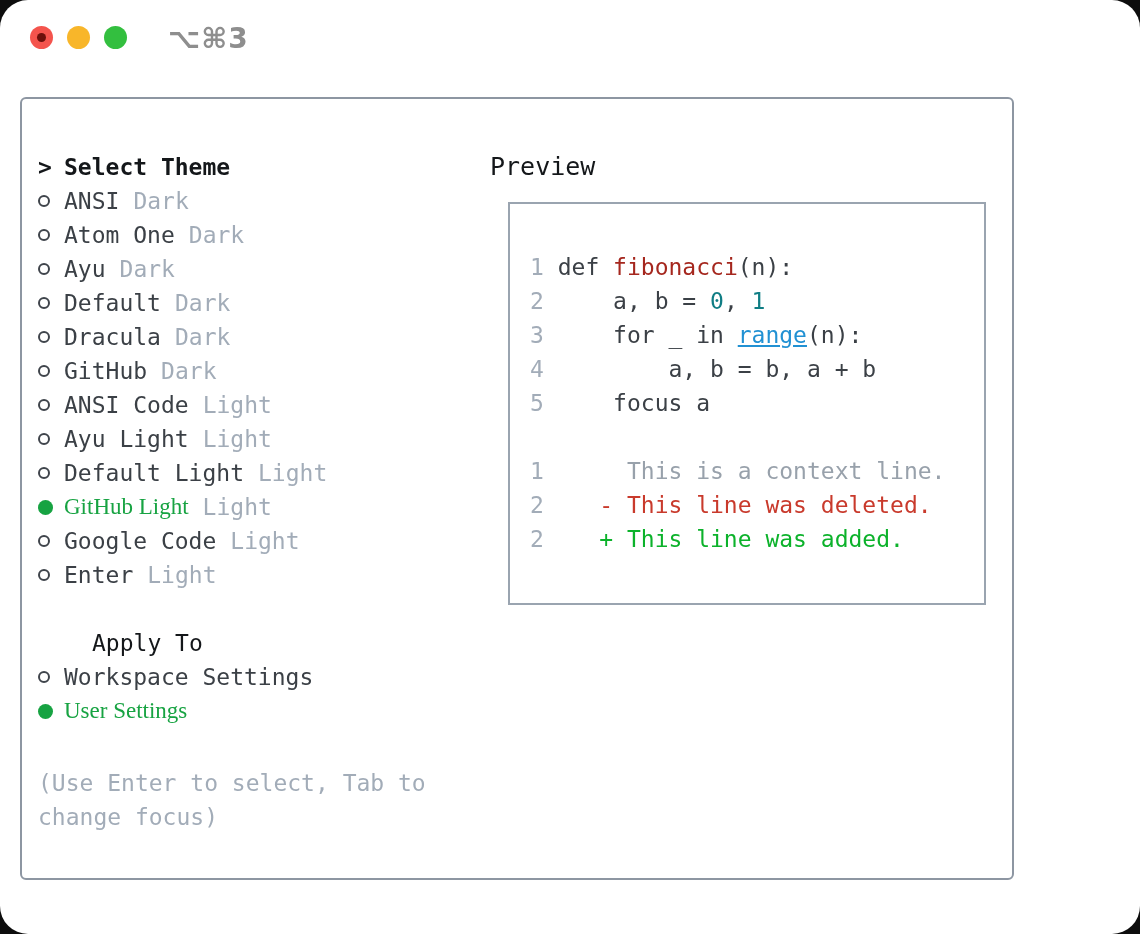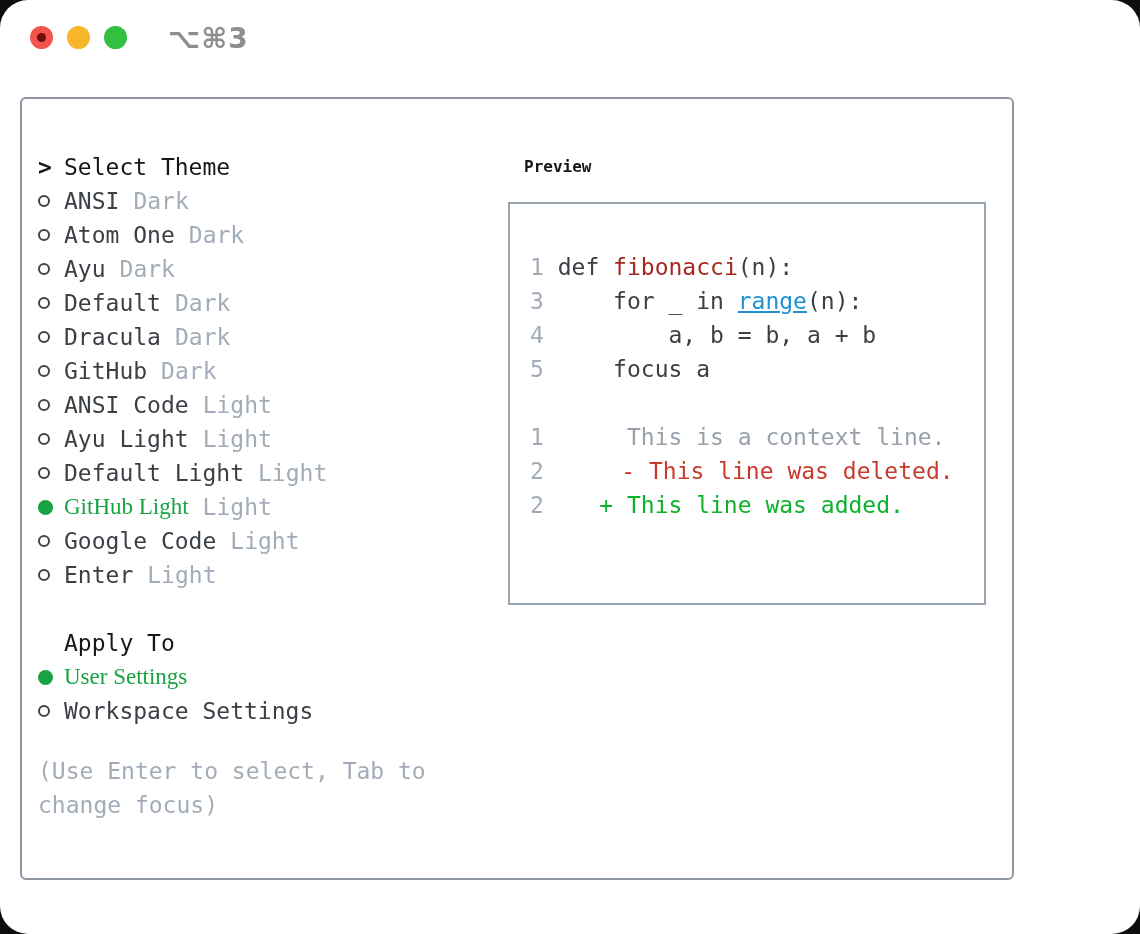--- a/index.html
+++ b/index.html
@@ -27,44 +27,44 @@
   .panel { position:absolute; left:20px; top:97px; width:994px; height:783px;
            border:2px solid var(--panel-border); border-radius:6px; background:var(--window-bg,#fff); }
 
   .left-col { position:absolute; left:16px; top:51px; }
   .row { display:flex; align-items:center; height:34px; font-size:23px; white-space:pre;
          color:var(--text-dark); }
   .marker { width:26px; flex:none; display:flex; align-items:center; }
   .caret { font-weight:bold; color:var(--heading-black); }
   .ring { width:12px; height:12px; border:2px solid var(--ring-gray); border-radius:50%; }
   .dot  { width:15px; height:15px; border-radius:50%; background:var(--accent-green); }
-  .row .title { font-weight:normal; color:var(--heading-black); }
+  .row .title { font-weight:bold; color:var(--heading-black); }
   .name.selected { color:var(--accent-green);font-family:Liberation Serif, serif; }
   .tag { color:var(--muted-gray); margin-left:14px; }
   .apply-block { margin-top:34px; }
-  .apply-block .title { font-weight:normal; color:var(--heading-black); }
-  .help { margin-top:26px; }
+  .apply-block .title { font-weight:normal; color:var(--heading-black);margin-left:28px; }
+  .help { margin-top:38px; }
   .help .row { color:var(--muted-gray); }
 
   
-  .preview-title { position:absolute; left:502px; top:51px; height:34px; line-height:34px;
-                   font-size:16px; font-weight:bold; color:var(--heading-black); }
+  .preview-title { position:absolute; left:468px; top:51px; height:34px; line-height:34px;
+                   font-size:25px; font-weight:normal; color:var(--heading-black); }
   .preview-box { position:absolute; left:486px; top:103px; width:478px; height:403px;
                  border:2px solid var(--preview-border); background:var(--window-bg,#fff);
                  padding:46px 0 0 20px; overflow:hidden; }
   .code-row { height:34px; line-height:34px; font-size:23px; white-space:pre; color:var(--text-dark); }
   .diff-block { margin-top:34px; }
 
   .seg-linenum { color:var(--muted-gray); }
   .seg-plain   { color:var(--text-dark); }
   .seg-func    { color:var(--function-red); }
   .seg-number  { color:var(--number-teal); }
   .seg-builtin { color:var(--builtin-blue);text-decoration:underline; }
   .seg-context { color:var(--context-gray); }
-  .seg-deleted { color:var(--deleted-red);margin-left:22px; }
+  .seg-deleted { color:var(--deleted-red); }
   .seg-added   { color:var(--added-green); }
 </style>
 </head>
 <body>
 
 <div class="window">
 
   <div class="titlebar">
     <span class="traffic close">
       <span class="edit-dot"></span>
@@ -96,36 +96,37 @@
           <div class="row"><span class="marker"><span class="ring"></span></span><span class="name">Google Code</span><span class="tag">Light</span></div>
           <div class="row"><span class="marker"><span class="ring"></span></span><span class="name">Enter</span><span class="tag">Light</span></div>
         </div>
 
       <div class="apply-block">
         <div class="row">
           <span class="marker"></span>
           <span class="title">Apply To</span>
         </div>
         <div id="apply-list">
+            <div class="row"><span class="marker"><span class="ring"></span></span><span class="name">Workspace Settings</span></div>
             <div class="row"><span class="marker"><span class="dot"></span></span><span class="name selected">User Settings</span></div>
-            <div class="row"><span class="marker"><span class="ring"></span></span><span class="name">Workspace Settings</span></div>
           </div>
       </div>
 
       <div class="help">
         <div class="row">(Use Enter to select, Tab to</div>
         <div class="row">change focus)</div>
       </div>
     </div>
 
     <div class="preview-title">Preview</div>
 
     <div class="preview-box">
       <div id="code-block">
           <div class="code-row"><span class="seg-linenum">1</span><span class="seg-plain"> def </span><span class="seg-func">fibonacci</span><span class="seg-plain">(n):</span></div>
+          <div class="code-row"><span class="seg-linenum">2</span><span class="seg-plain">     a, b = </span><span class="seg-number">0</span><span class="seg-plain">, </span><span class="seg-number">1</span></div>
           <div class="code-row"><span class="seg-linenum">3</span><span class="seg-plain">     for _ in </span><span class="seg-builtin">range</span><span class="seg-plain">(n):</span></div>
           <div class="code-row"><span class="seg-linenum">4</span><span class="seg-plain">         a, b = b, a + b</span></div>
           <div class="code-row"><span class="seg-linenum">5</span><span class="seg-plain">     focus a</span></div>
         </div>
       <div id="diff-block" class="diff-block">
           <div class="code-row"><span class="seg-linenum">1</span><span class="seg-context">      This is a context line.</span></div>
           <div class="code-row"><span class="seg-linenum">2</span><span class="seg-plain">    </span><span class="seg-deleted">- This line was deleted.</span></div>
           <div class="code-row"><span class="seg-linenum">2</span><span class="seg-plain">    </span><span class="seg-added">+ This line was added.</span></div>
         </div>
     </div>

